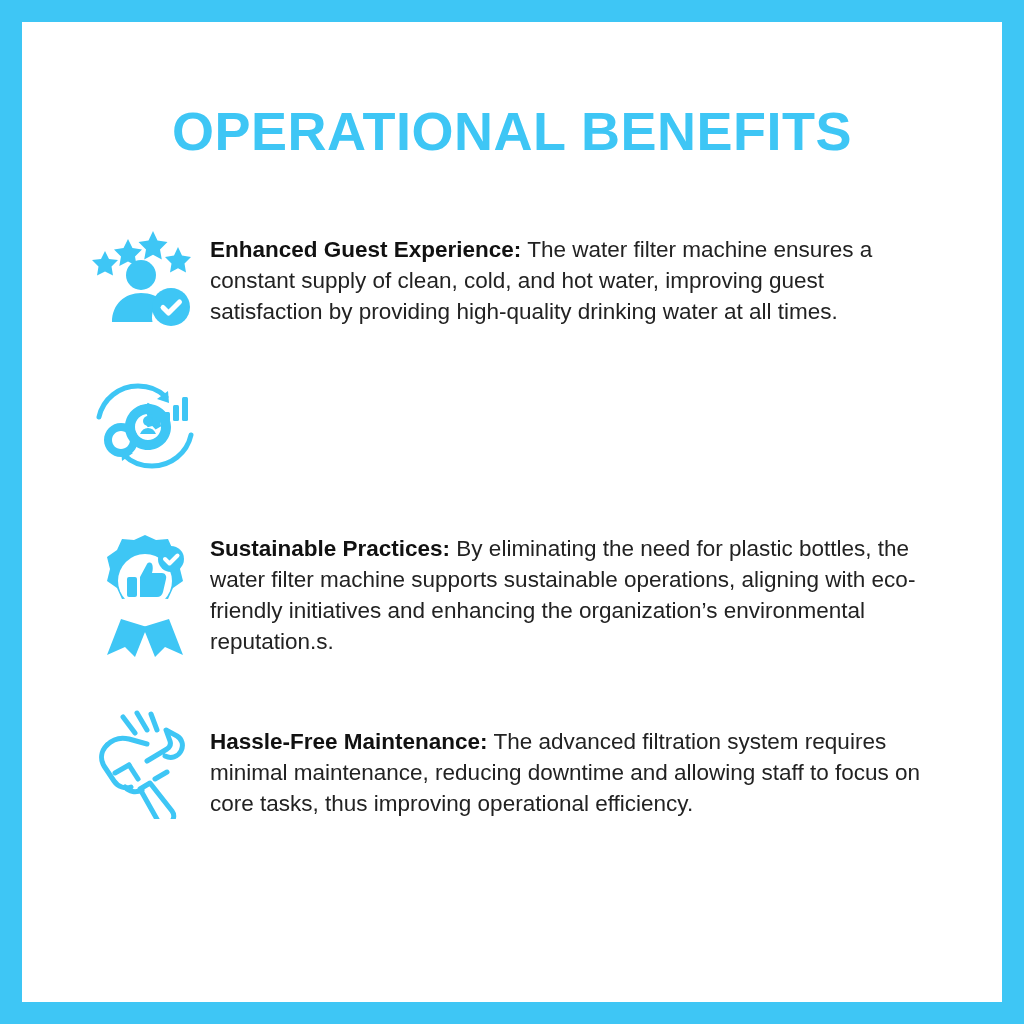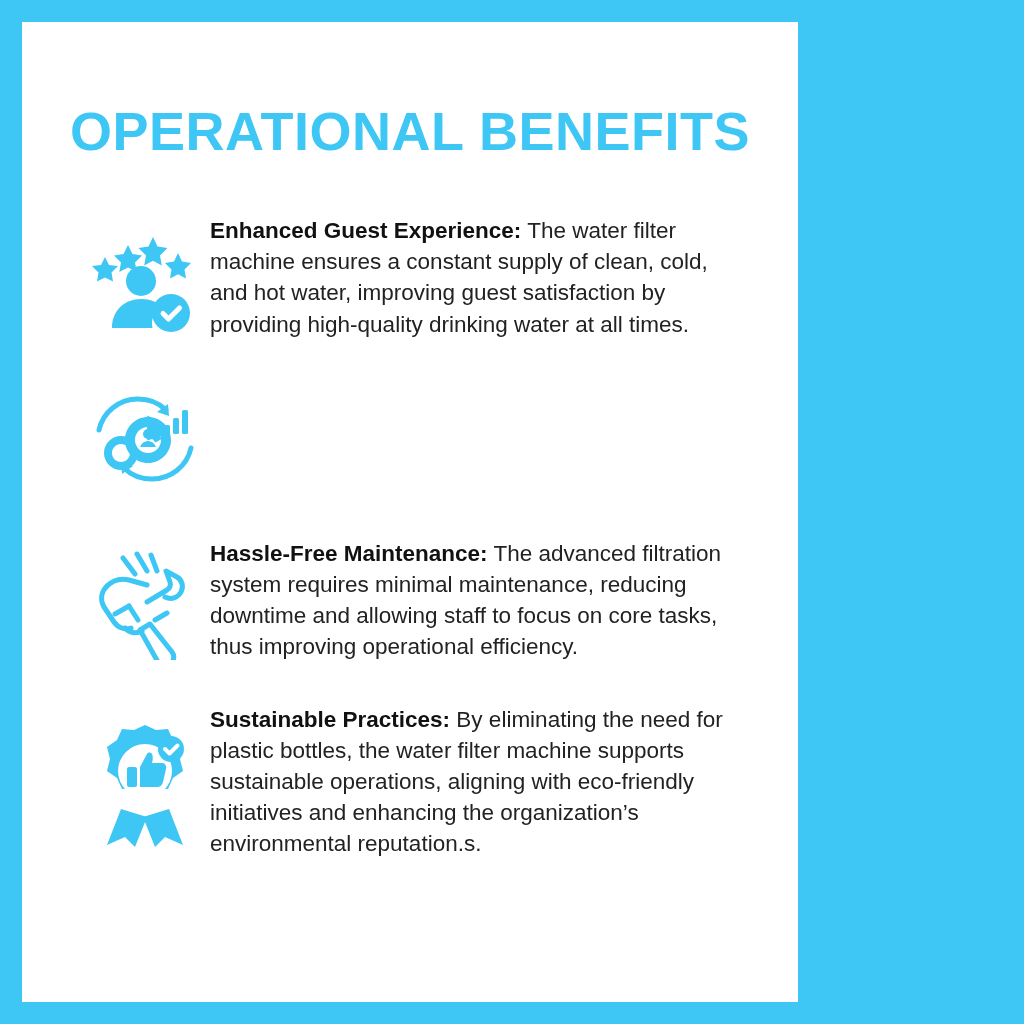--- a/index.html
+++ b/index.html
@@ -10,21 +10,21 @@
     width: 1024px;
     height: 1024px;
     background: #3ec6f5;
     font-family: "Liberation Sans", sans-serif;
     overflow: hidden;
   }
   .slide {
     position: absolute;
     left: 22px;
     top: 22px;
-    width: 776px;
+    width: 980px;
     height: 980px;
     background: #ffffff;
     box-sizing: border-box;
   }
   .title {
     text-align: center;
     color: #3ec6f5;
     font-size: 54px;
     font-weight: bold;
     letter-spacing: 0.5px;
@@ -32,21 +32,21 @@
     margin-bottom: 0;
     line-height: 1.1;
   }
   .benefits {
     margin-top: 52px;
     padding-left: 58px;
     padding-right: 62px;
   }
   .benefit {
     display: flex;
-    align-items: center;
+    align-items: flex-end;
     margin-bottom: 28px;
     margin-top: 40px;
   }
   .benefit .icon-wrap {
     flex: 0 0 130px;
     width: 130px;
     display: flex;
     align-items: center;
     justify-content: center;
     padding-top: 4px;
@@ -111,55 +111,55 @@
             <rect x="88" y="34" width="6" height="16" rx="1.5"></rect>
             <rect x="97" y="26" width="6" height="24" rx="1.5"></rect>
             <rect x="79" y="41" width="6" height="9" rx="1.5"></rect>
           </g>
         </svg>
       </div>
     </div>
 
     <div class="benefit">
       <div class="icon-wrap">
-        <svg width="120" height="118" viewBox="0 0 120 118" fill="none">
-          <g stroke="#3ec6f5" stroke-width="5" fill="none" stroke-linecap="round" stroke-linejoin="round">
-            <path d="M38 16l12 16M52 12l10 17M66 13l6 16"></path>
-            <path d="M22 44c6-6 14-8 22-6l18 5"></path>
-            <path d="M22 44c-6 6-7 14-3 21l10 15c4 6 11 8 17 6"></path>
-            <path d="M30 72l14-8"></path>
-            <path d="M44 64l9 14"></path>
-            <path d="M40 86c4 5 11 6 17 3"></path>
-            <path d="M55 88l10-6 22 28c3 4 2 9-2 12-4 3-9 2-12-2z"></path>
-            <path d="M62 60l20-12c3-2 4-5 3-8l-4-11 11 6c5 3 7 9 4 15-3 6-10 8-16 5"></path>
-            <path d="M70 78l12-7"></path>
-          </g>
-        </svg>
-      </div>
-      <div class="text">
-        <span class="lead">Hassle-Free Maintenance:</span><span> The advanced filtration system requires minimal maintenance, reducing downtime and allowing staff to focus on core tasks, thus improving operational efficiency.</span>
-      </div>
-    </div>
-
-    <div class="benefit">
-      <div class="icon-wrap">
         <svg width="120" height="130" viewBox="0 0 120 130" fill="none">
           <g fill="#3ec6f5">
             <polygon points="36,92 22,128 40,120 50,130 62,100"></polygon>
             <polygon points="84,92 98,128 80,120 70,130 58,100"></polygon>
             <path d="M60 8l11 5 12-1 5 11 10 7-3 12 3 12-10 7-5 11-12-1-11 5-11-5-12 1-5-11-10-7 3-12-3-12 10-7 5-11 12 1z"></path>
           </g>
           <circle cx="60" cy="54" r="27" fill="#ffffff"></circle>
           <g fill="#3ec6f5">
             <rect x="42" y="50" width="10" height="20" rx="2"></rect>
             <path d="M55 50l7-13c1-2 4-2 5 0 1 2 1 6 0 9h10c3 0 5 3 4 6l-3 13c-.6 3-3 5-6 5H55z"></path>
           </g>
           <circle cx="86" cy="32" r="13" fill="#3ec6f5"></circle>
           <path d="M80 32l4.5 4.5 8-8" stroke="#ffffff" stroke-width="4" fill="none" stroke-linecap="round" stroke-linejoin="round"></path>
         </svg>
       </div>
       <div class="text">
         <span class="lead">Sustainable Practices:</span><span> By eliminating the need for plastic bottles, the water filter machine supports sustainable operations, aligning with eco-friendly initiatives and enhancing the organization’s environmental reputation.s.</span>
       </div>
     </div>
 
+    <div class="benefit">
+      <div class="icon-wrap">
+        <svg width="120" height="118" viewBox="0 0 120 118" fill="none">
+          <g stroke="#3ec6f5" stroke-width="5" fill="none" stroke-linecap="round" stroke-linejoin="round">
+            <path d="M38 16l12 16M52 12l10 17M66 13l6 16"></path>
+            <path d="M22 44c6-6 14-8 22-6l18 5"></path>
+            <path d="M22 44c-6 6-7 14-3 21l10 15c4 6 11 8 17 6"></path>
+            <path d="M30 72l14-8"></path>
+            <path d="M44 64l9 14"></path>
+            <path d="M40 86c4 5 11 6 17 3"></path>
+            <path d="M55 88l10-6 22 28c3 4 2 9-2 12-4 3-9 2-12-2z"></path>
+            <path d="M62 60l20-12c3-2 4-5 3-8l-4-11 11 6c5 3 7 9 4 15-3 6-10 8-16 5"></path>
+            <path d="M70 78l12-7"></path>
+          </g>
+        </svg>
+      </div>
+      <div class="text">
+        <span class="lead">Hassle-Free Maintenance:</span><span> The advanced filtration system requires minimal maintenance, reducing downtime and allowing staff to focus on core tasks, thus improving operational efficiency.</span>
+      </div>
+    </div>
+
   </div>
 </div>
 
 </body></html>

